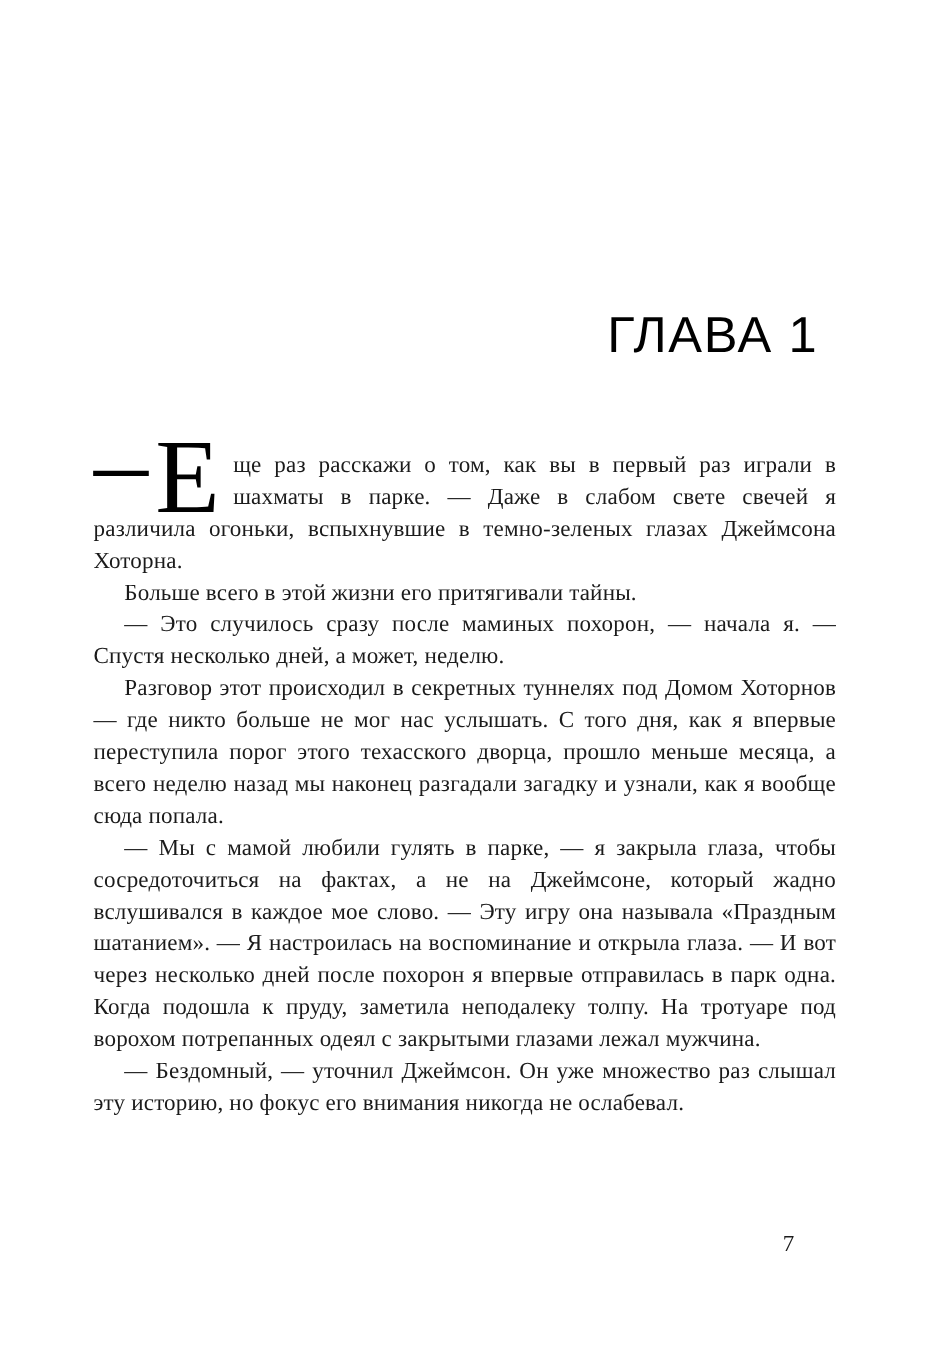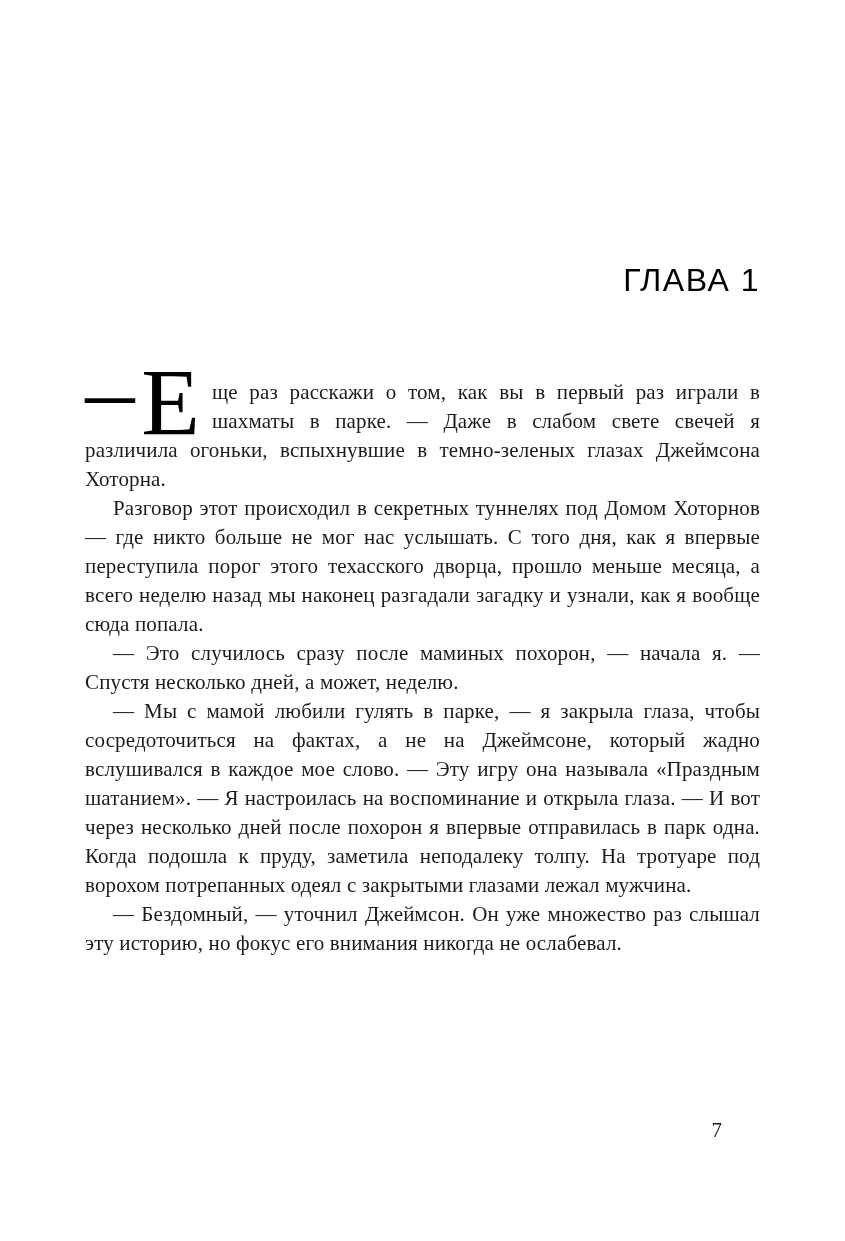--- a/index.html
+++ b/index.html
@@ -13,25 +13,25 @@
     height: 1241px;
     margin: 0 auto;
     background: #ffffff;
     box-sizing: border-box;
     padding: 0 85px;
     overflow: hidden;
     color: #1b1b1b;
     font-family: "Liberation Serif", serif;
   }
   .chapter-title {
-    margin: 0;
+    margin: 16px;
     padding-top: 264px;
     font-family: "Liberation Sans", sans-serif;
     font-weight: 400;
-    font-size: 32px;
+    font-size: 46px;
     letter-spacing: 1.5px;
     text-align: right;
     color: #000000;
     line-height: 1.05;
   }
   .body-text {
     margin-top: 80px;
     font-size: 21px;
     line-height: 29px;
     text-align: justify;
@@ -83,20 +83,21 @@
   }
 </style>
 </head>
 <body>
 
 <div class="page">
   <h1 class="chapter-title">ГЛАВА 1</h1>
 
   <div class="body-text" id="paragraphs">
       <p class="para first"><span class="dropcap"><span class="cap-dash">—</span><span class="cap-letter">Е</span></span><span>ще раз расскажи о том, как вы в первый раз играли в шахматы в парке. — Даже в слабом свете свечей я различила огоньки, вспыхнувшие в темно-зеленых глазах Джеймсона Хоторна.</span></p>
+      <p class="para"><span>Больше всего в этой жизни его притягивали тайны.</span></p>
+      <p class="para"><span>— Это случилось сразу после маминых похорон, — начала я. — Спустя несколько дней, а может, неделю.</span></p>
       <p class="para"><span>Разговор этот происходил в секретных туннелях под Домом Хоторнов — где никто больше не мог нас услышать. С того дня, как я впервые переступила порог этого техасского дворца, прошло меньше месяца, а всего неделю назад мы наконец разгадали загадку и узнали, как я вообще сюда попала.</span></p>
-      <p class="para"><span>— Это случилось сразу после маминых похорон, — начала я. — Спустя несколько дней, а может, неделю.</span></p>
       <p class="para"><span>— Мы с мамой любили гулять в парке, — я закрыла глаза, чтобы сосредоточиться на фактах, а не на Джеймсоне, который жадно вслушивался в каждое мое слово. — Эту игру она называла «Праздным шатанием». — Я настроилась на воспоминание и открыла глаза. — И вот через несколько дней после похорон я впервые отправилась в парк одна. Когда подошла к пруду, заметила неподалеку толпу. На тротуаре под ворохом потрепанных одеял с закрытыми глазами лежал мужчина.</span></p>
       <p class="para"><span>— Бездомный, — уточнил Джеймсон. Он уже множество раз слышал эту историю, но фокус его внимания никогда не ослабевал.</span></p>
     </div>
 
   <div class="page-number">7</div>
 </div>
 
 </body></html>

